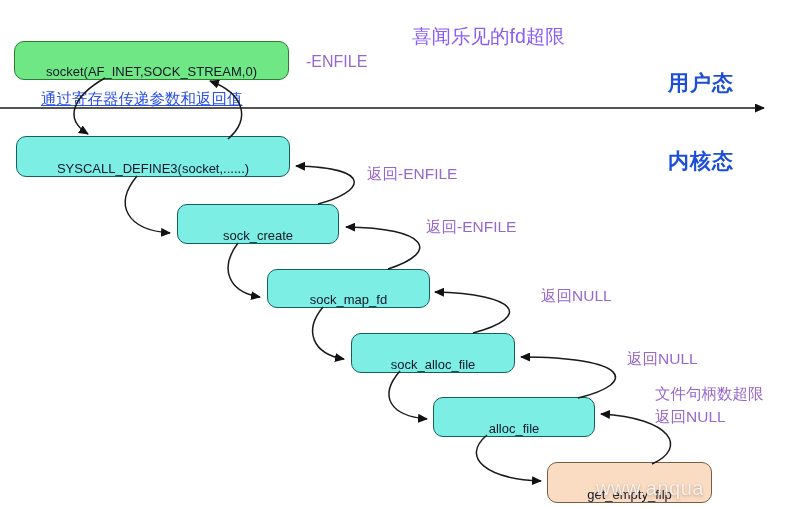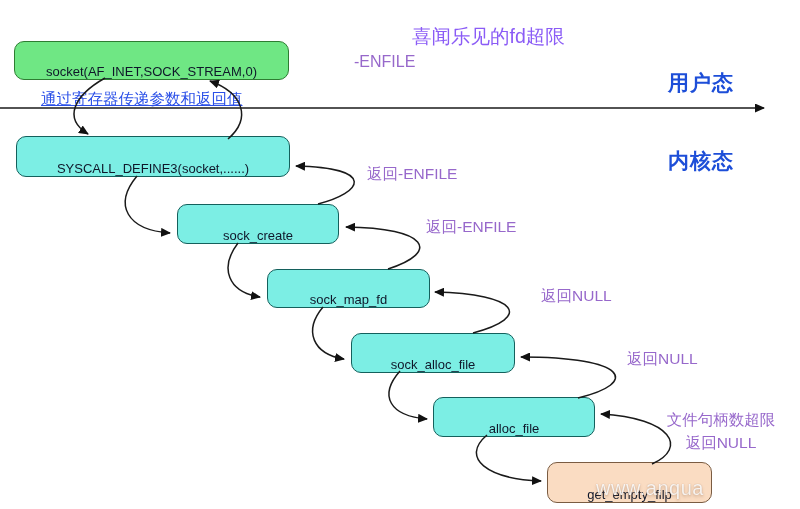--- a/index.html
+++ b/index.html
@@ -23,26 +23,26 @@
   }
   .layer-label.user{left:668px;top:69px;}
   .layer-label.kernel{left:668px;top:147px;}
   .register-note{
     position:absolute;left:41px;top:89px;z-index:2;font-size:15.5px;color:#2b50e8;
     text-decoration:underline;white-space:nowrap;
   }
   .ann{
     position:absolute;z-index:2;font-size:15.5px;color:#9768cb;white-space:nowrap;
   }
-  .ann.enfile-top{left:306px;top:53px;font-size:16px;margin-left:48px;}
+  .ann.enfile-top{left:306px;top:53px;font-size:16px;}
   .ann.ret1{left:367px;top:164px;}
   .ann.ret2{left:426px;top:217px;}
   .ann.ret3{left:541px;top:286px;}
   .ann.ret4{left:627px;top:349px;}
-  .ann.fd-limit{left:655px;top:408px;width:132px;text-align:center;line-height:23px;}
+  .ann.fd-limit{left:655px;top:382px;width:132px;line-height:23px;}
   .watermark{
     position:absolute;left:596px;top:477px;z-index:5;font-size:20px;font-weight:normal;
     color:rgba(255,255,255,0.88);letter-spacing:0.5px;
     text-shadow:0 0 1px rgba(150,110,80,0.6),0 2px 3px rgba(150,110,80,0.35);
   }
 </style>
 </head>
 <body>
 
 <div class="canvas">

